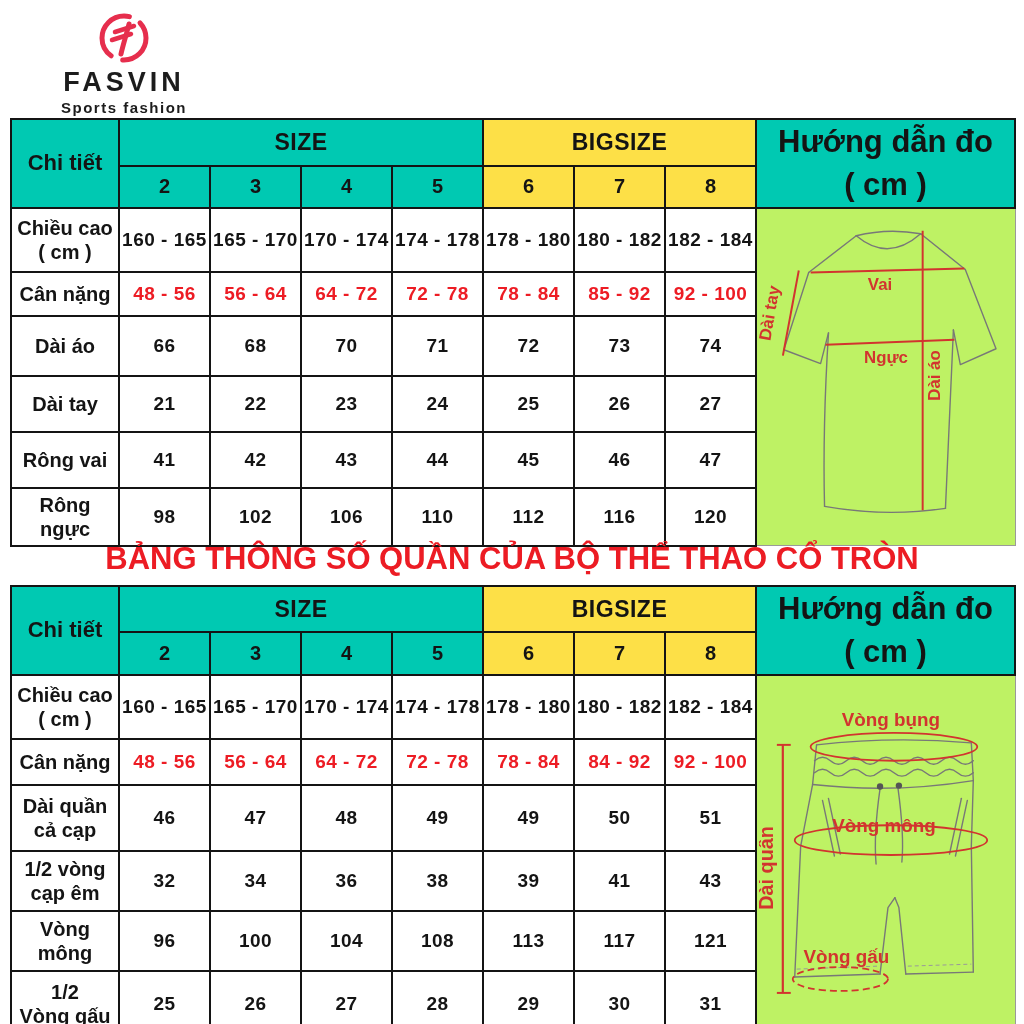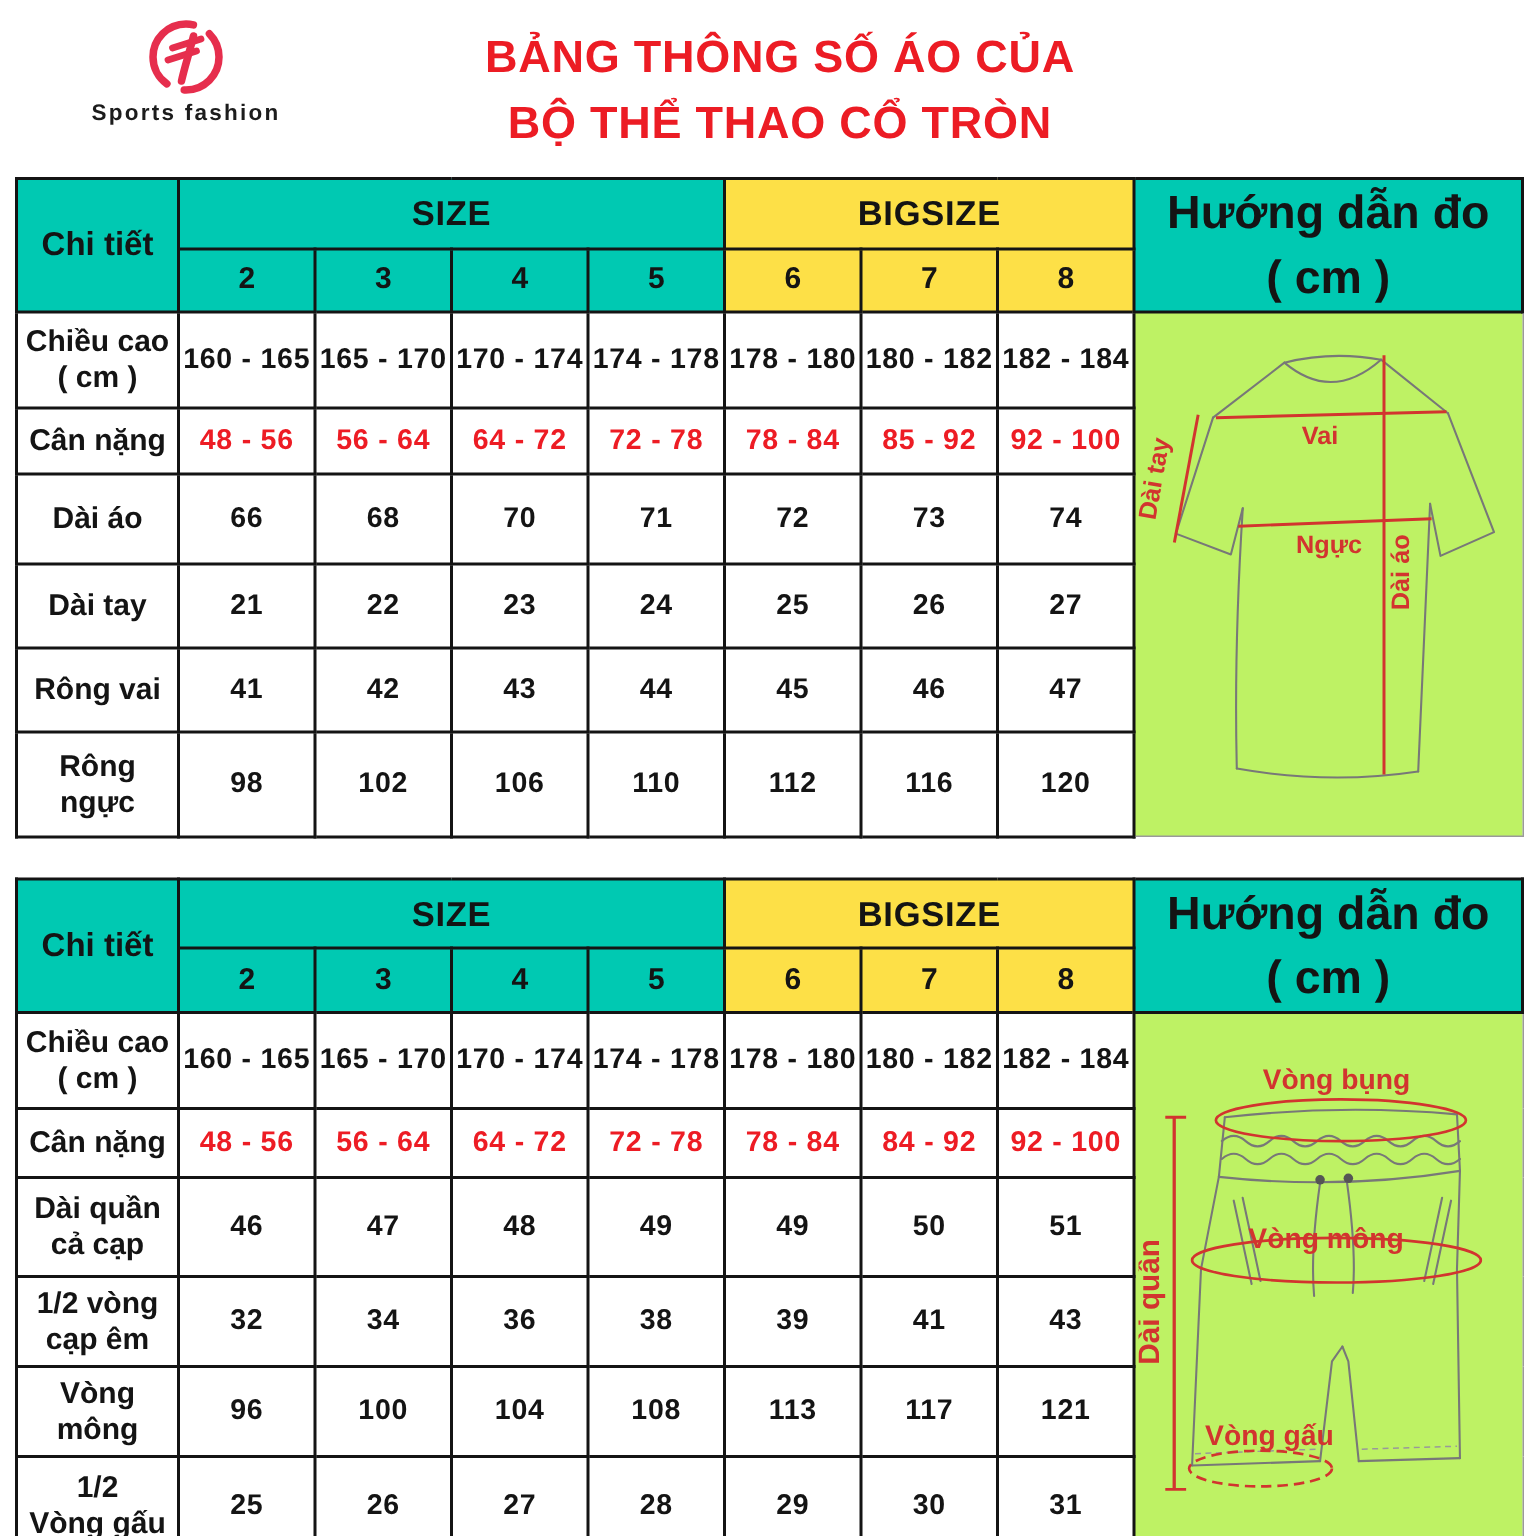--- a/index.html
+++ b/index.html
@@ -44,27 +44,24 @@
 
 <div id="page">
 
   <div class="logo">
     <svg class="logo-icon" viewBox="0 0 56 56">
       <circle cx="28" cy="28" r="22" fill="none" stroke="#E62E4D" stroke-width="5" pathLength="100" stroke-dasharray="38 9 44 9" stroke-dashoffset="12" stroke-linecap="round"></circle>
       <path d="M19 22 L38 16" fill="none" stroke="#E62E4D" stroke-width="4.5" stroke-linecap="round"></path>
       <path d="M16 30 L35 24" fill="none" stroke="#E62E4D" stroke-width="4.5" stroke-linecap="round"></path>
       <path d="M33 14 C30 26 27 35 25 44" fill="none" stroke="#E62E4D" stroke-width="5" stroke-linecap="round"></path>
     </svg>
+    <div class="brand-name">FASVIN</div>
     <div class="brand-tagline">Sports fashion</div>
   </div>
 
-  <div class="title-shirt">
-    <div>BẢNG THÔNG SỐ ÁO CỦA</div>
-    <div>BỘ THỂ THAO CỔ TRÒN</div>
-  </div>
 
   <table class="spec" id="shirt-table">
     <colgroup>
       <col style="width:108px">
         <col style="width:91px">
         <col style="width:91px">
         <col style="width:91px">
         <col style="width:91px">
       <col style="width:91px">
         <col style="width:91px">
@@ -158,33 +155,34 @@
     <tr style="height:56px">
       <th class="rowlabel">Rông vai</th>
       <td class="val">41</td>
       <td class="val">42</td>
       <td class="val">43</td>
       <td class="val">44</td>
       <td class="val">45</td>
       <td class="val">46</td>
       <td class="val">47</td>
     </tr>
-    <tr style="height:70px">
+    <tr style="height:58px">
       <th class="rowlabel">Rông ngực</th>
       <td class="val">98</td>
       <td class="val">102</td>
       <td class="val">106</td>
       <td class="val">110</td>
       <td class="val">112</td>
       <td class="val">116</td>
       <td class="val">120</td>
     </tr>
   </tbody>
     </table>
 
+  <div class="title-pants">BẢNG THÔNG SỐ QUẦN CỦA BỘ THỂ THAO CỔ TRÒN</div>
 
   <table class="spec" id="pants-table">
     <colgroup>
       <col style="width:108px">
         <col style="width:91px">
         <col style="width:91px">
         <col style="width:91px">
         <col style="width:91px">
       <col style="width:91px">
         <col style="width:91px">

